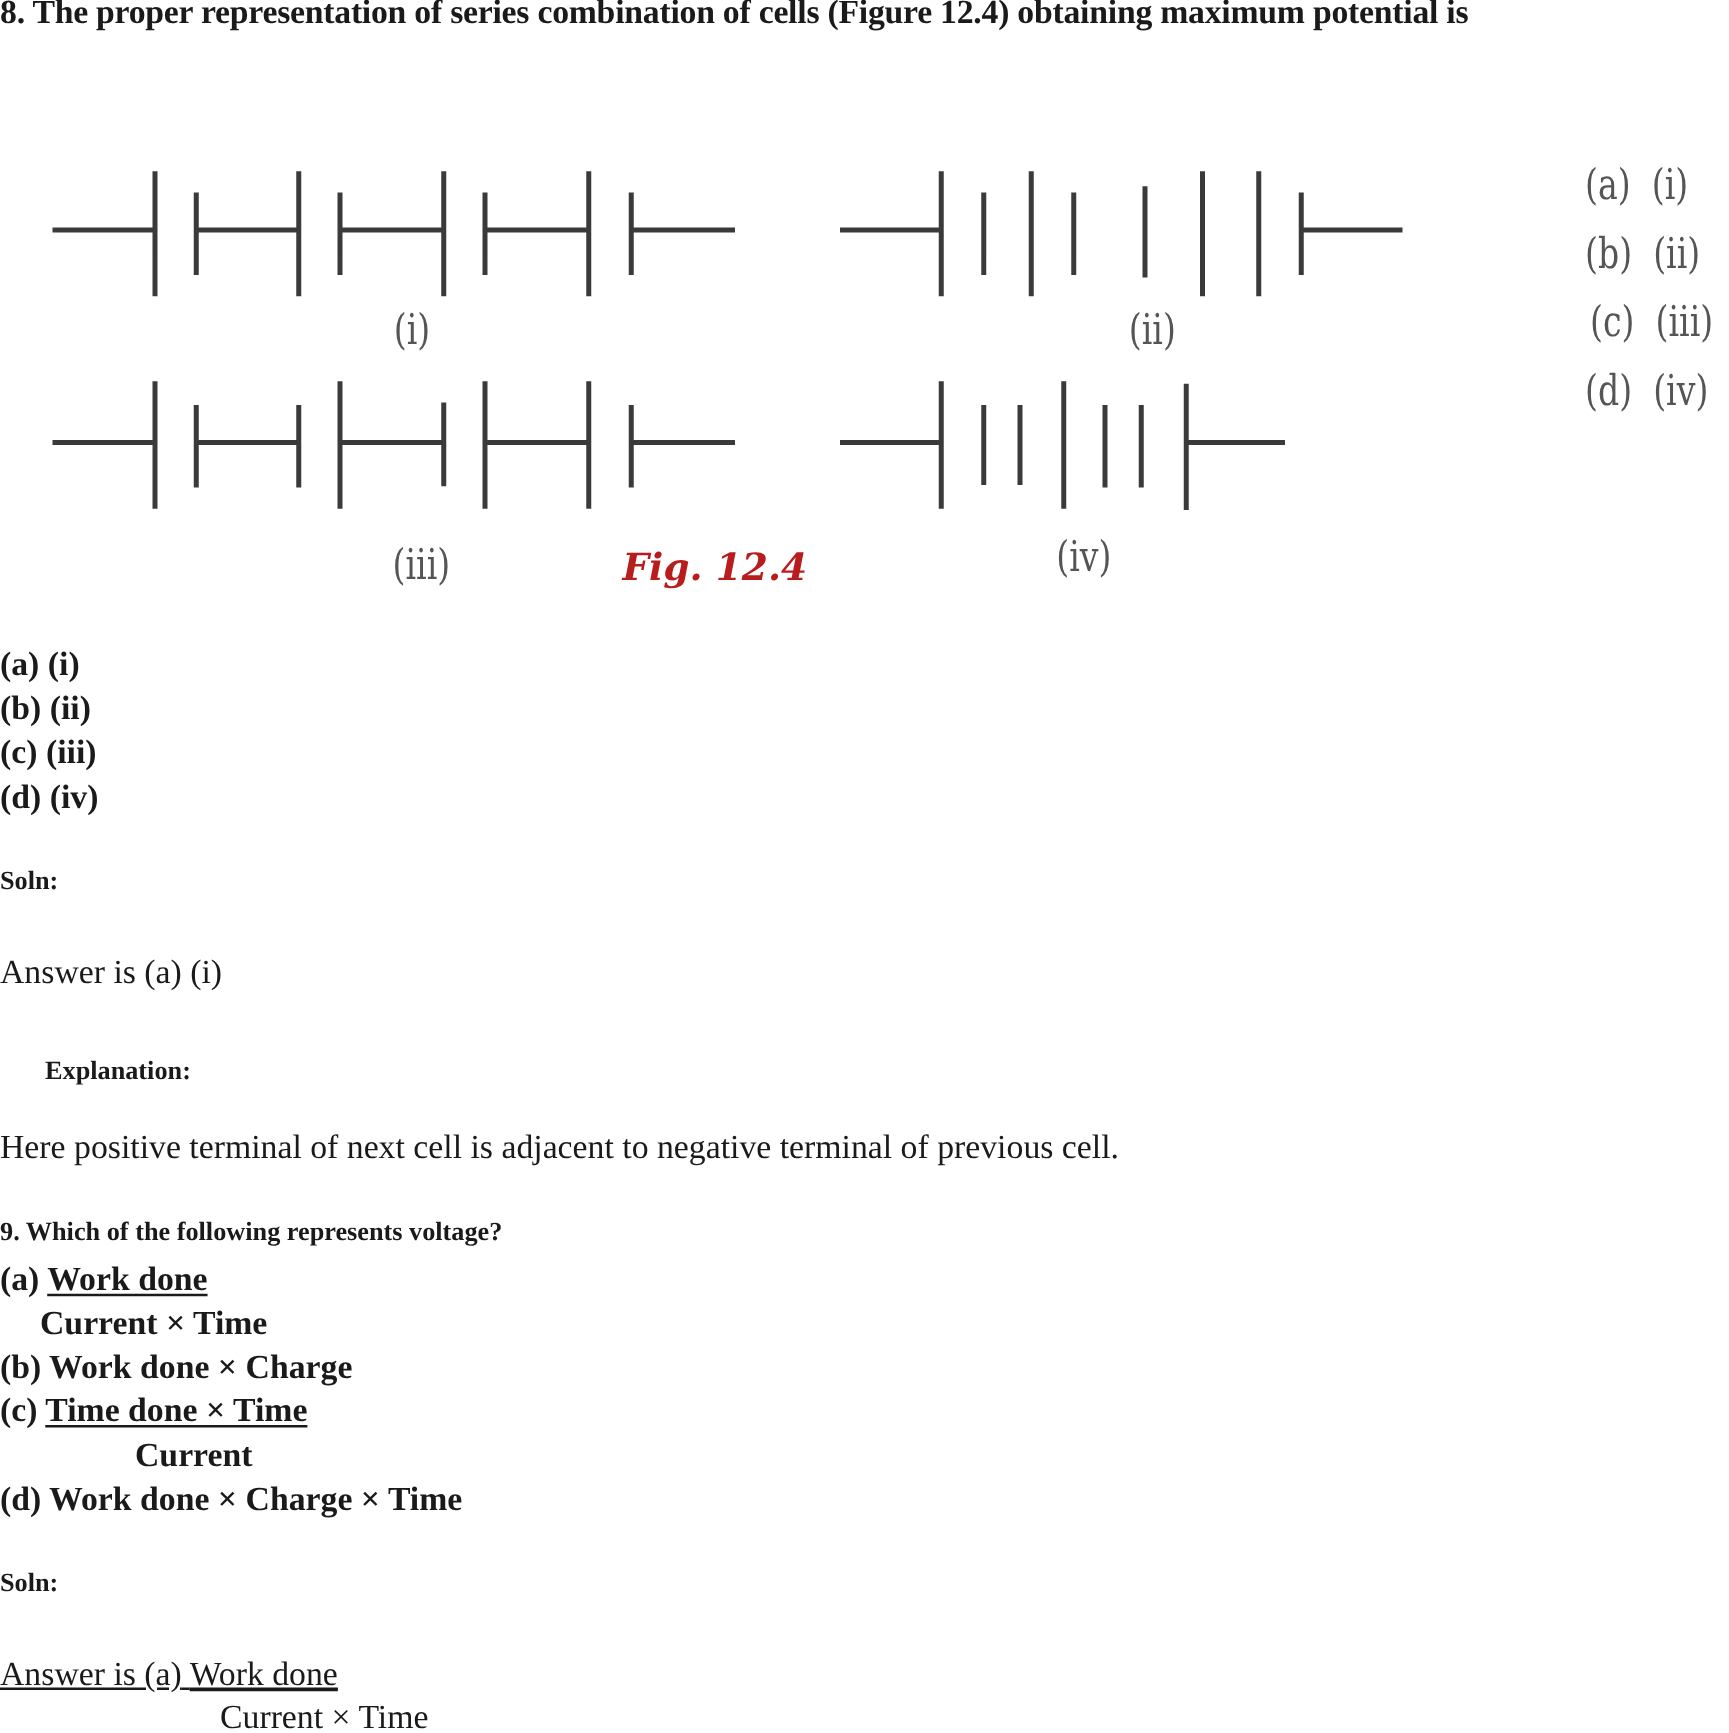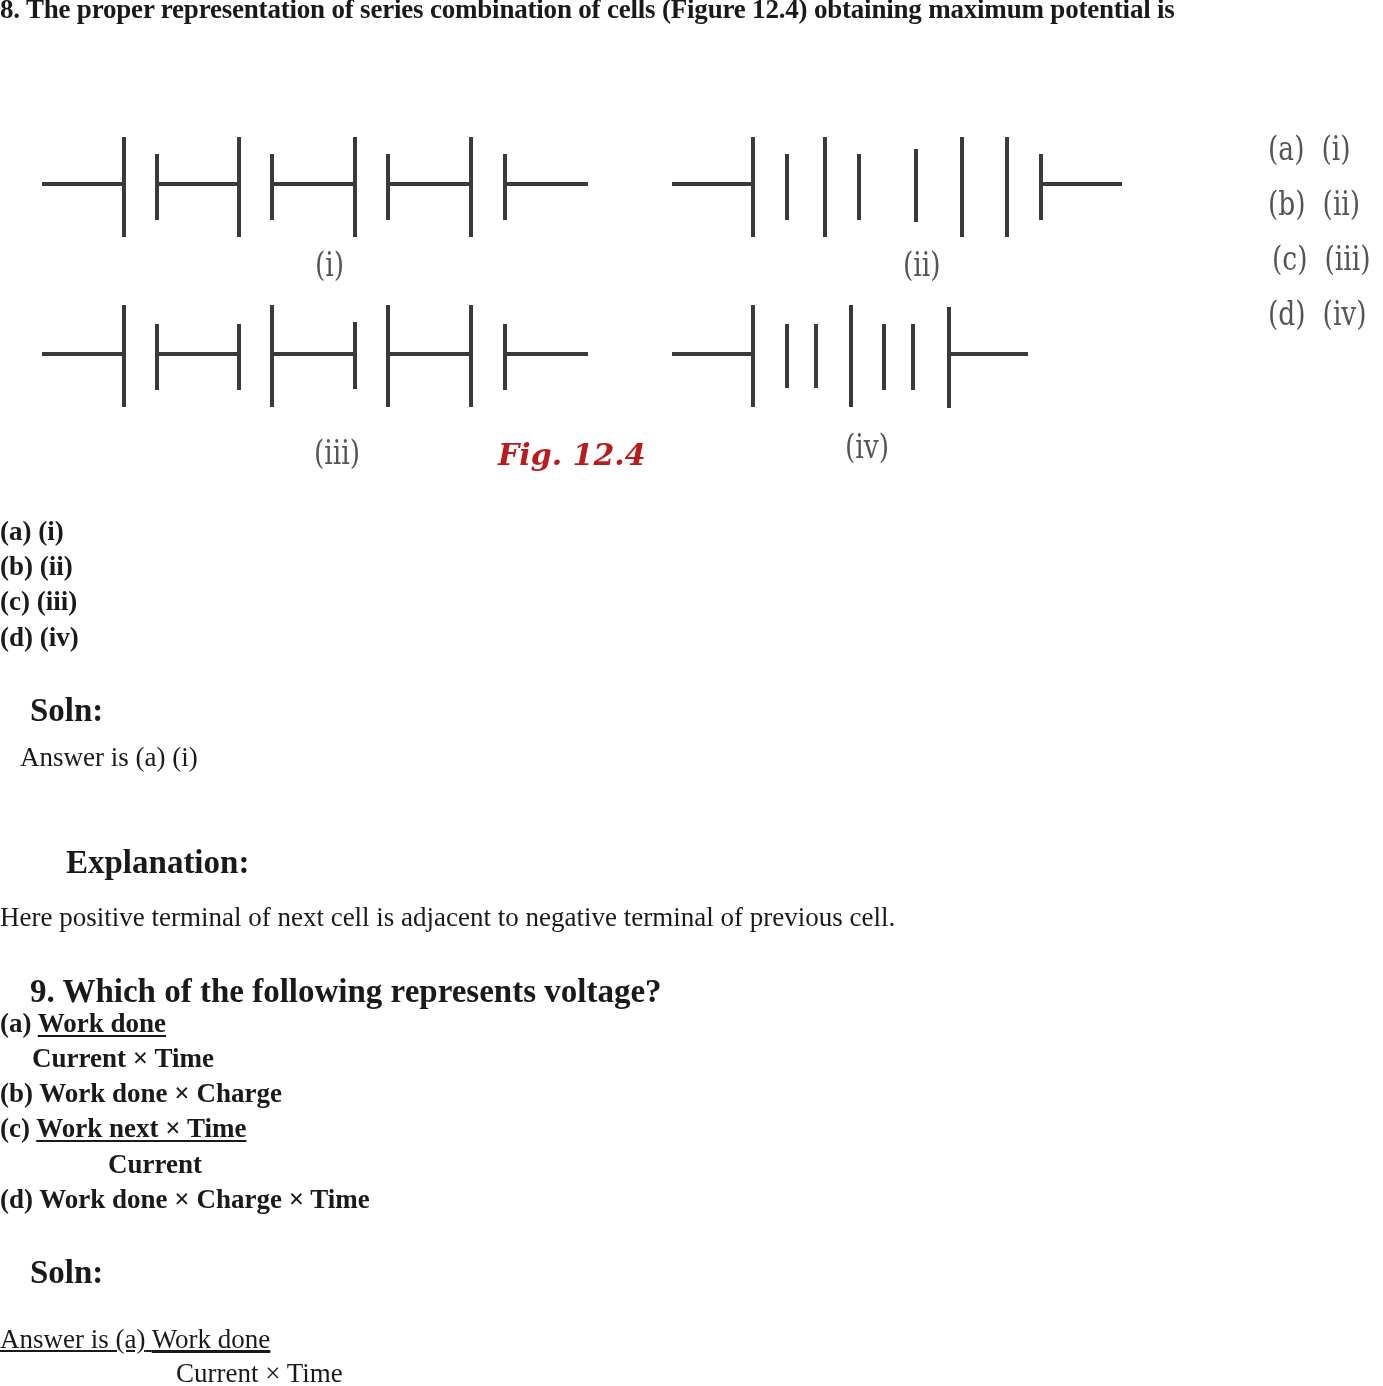--- a/index.html
+++ b/index.html
@@ -6,21 +6,21 @@
   body { width:1383px; height:1386px; position:relative; overflow:hidden;
          font-family:"Liberation Serif", "DejaVu Serif", serif; color:#1a1a1a; }
   .abs { position:absolute; white-space:nowrap; }
   .q-title { font-weight:bold; font-size:27px; left:0; top:-6px; letter-spacing:-0.2px; }
   .fig { position:absolute; left:0; top:110px; width:1383px; height:380px; }
   .fig svg { position:absolute; left:0; top:0; }
   .cap { position:absolute; font-size:34px; color:#555; font-family:"DejaVu Serif", serif; transform:scaleX(0.78); transform-origin:left top; }
   .figcap { position:absolute; font-size:30px; color:#b91c1c; font-weight:bold; font-style:italic; font-family:"DejaVu Serif", serif; }
   .side-opt { position:absolute; font-size:34px; color:#555; font-family:"DejaVu Serif", serif; transform:scaleX(0.78); transform-origin:left top; }
   .opt { font-weight:bold; font-size:27px; left:0; }
-  .label-bold { font-weight:bold; font-size:33px; left:0;padding-left:30px; }
+  .label-bold { font-weight:bold; font-size:21px; left:0; }
   .plain { font-size:27px; left:0; }
   .ul { text-decoration:underline; text-decoration-thickness:2px; text-underline-offset:3px; }
 </style>
 </head>
 <body>
 
 <div class="abs q-title">8. The proper representation of series combination of cells (Figure 12.4) obtaining maximum potential is</div>
 
 <div class="fig">
   <svg width="1383" height="380" viewBox="0 110 1383 380">
@@ -104,35 +104,35 @@
     <span>(d)</span>&nbsp;&nbsp;<span>(iv)</span>
   </div>
 </div>
 
 <div class="abs opt" style="top:516px;">(a) (i)</div>
 <div class="abs opt" style="top:551px;">(b) (ii)</div>
 <div class="abs opt" style="top:586px;">(c) (iii)</div>
 <div class="abs opt" style="top:622px;">(d) (iv)</div>
 
 <div class="abs label-bold" style="top:692px;">Soln:</div>
-<div class="abs plain" style="top:742px;padding-left:20px;">Answer is (a) (i)</div>
+<div class="abs plain" style="top:762px;">Answer is (a) (i)</div>
 <div class="abs label-bold" style="top:844px;margin-left:36px;">Explanation:</div>
 <div class="abs plain" style="top:902px;">Here positive terminal of next cell is adjacent to negative terminal of previous cell.</div>
 
 <div class="abs label-bold" style="top:973px;">9. Which of the following represents voltage?</div>
 
 <div class="abs opt" style="top:1008px;">
   <span>(a)</span>
   <span class="ul">Work done </span>
 </div>
 <div class="abs opt" style="top:1043px; left:32px;">Current × Time</div>
 <div class="abs opt" style="top:1078px;">(b) Work done × Charge</div>
 <div class="abs opt" style="top:1113px;">
   <span>(c)</span>
-  <span class="ul">Work next × Time </span>
+  <span class="ul">Time done × Time </span>
 </div>
 <div class="abs opt" style="top:1149px; left:108px;">Current</div>
 <div class="abs opt" style="top:1184px;">(d) Work done × Charge × Time</div>
 
 <div class="abs label-bold" style="top:1254px;">Soln:</div>
 <div class="abs plain" style="top:1324px;text-decoration:underline;">
   <span>Answer is (a)</span>
   <span class="ul">Work done </span>
 </div>
 <div class="abs plain" style="top:1358px; left:176px;">Current × Time</div>

